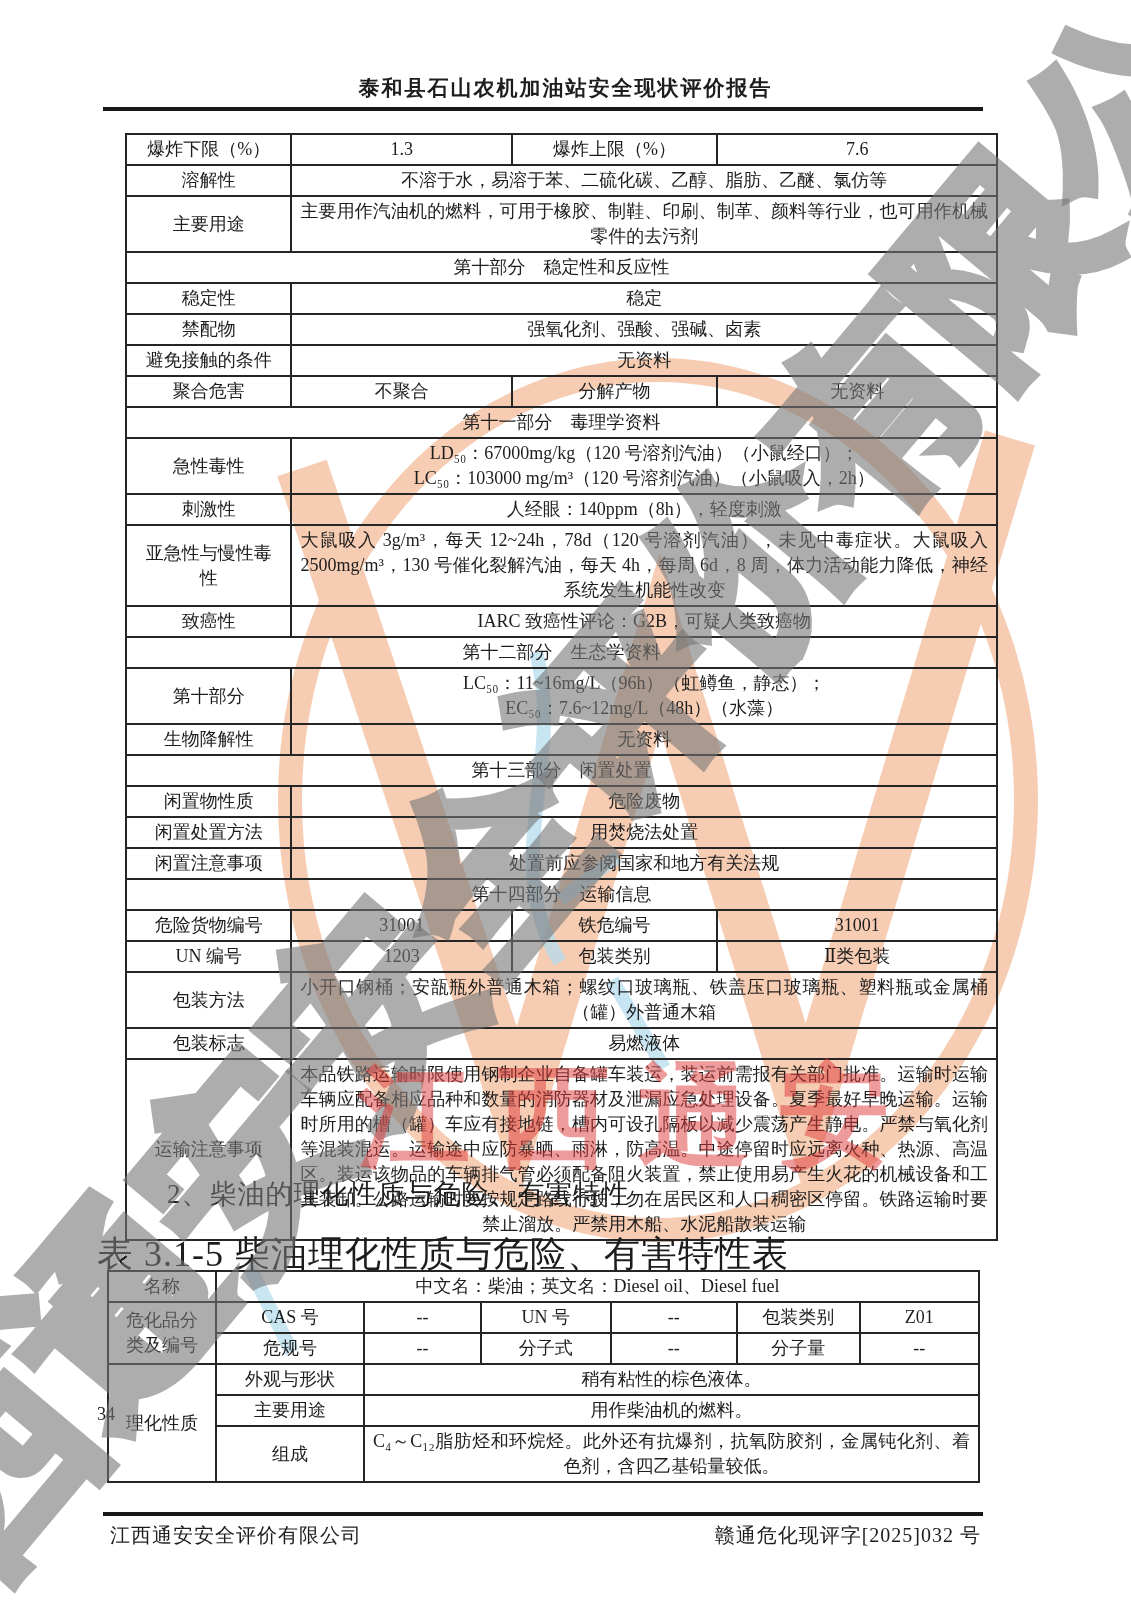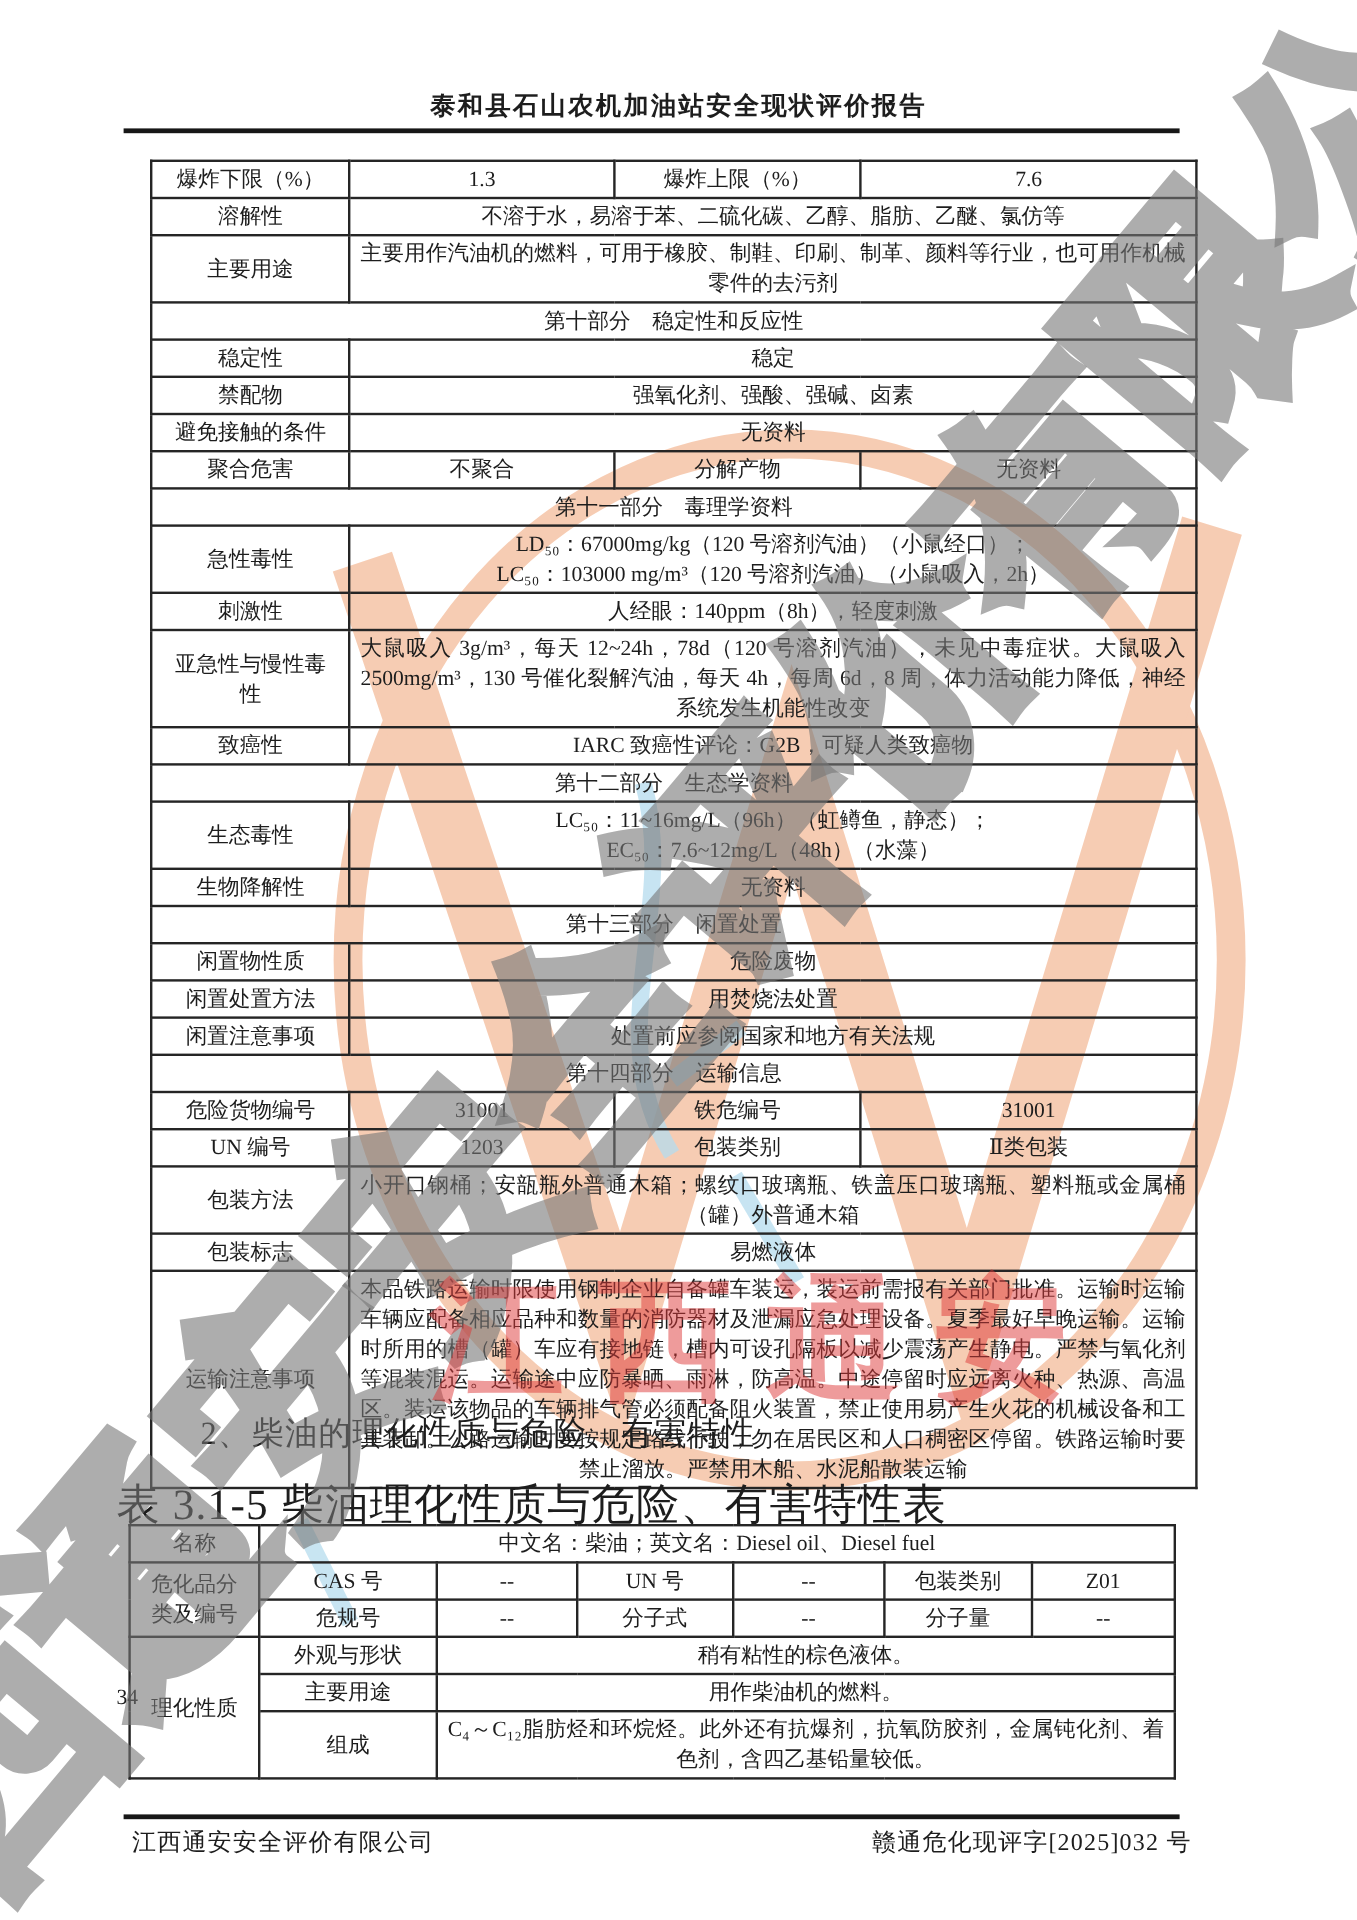--- a/index.html
+++ b/index.html
@@ -24,21 +24,21 @@
   }
   .page-number {
     position:absolute; top:1404px; left:97px; width:873px;
     text-align:left; font-size:18px; z-index:2;
   }
   .footer-left {
     position:absolute; top:1522px; left:110px; font-size:20px;
     letter-spacing:1px; z-index:2;
   }
   .footer-right {
-    position:absolute; top:1522px; right:138px; font-size:20px;
+    position:absolute; top:1522px; right:150px; font-size:20px;
     letter-spacing:1px; z-index:2;
   }
   
   .section-heading {
     position:absolute; top:1176px; left:167px; font-size:27px;
     letter-spacing:1px; z-index:2;
   }
   .table-title {
     position:absolute; top:1230px; left:97px; width:873px;
     font-size:36px; letter-spacing:1px; z-index:2;
@@ -165,21 +165,21 @@
           <td colspan="3" class="para">大鼠吸入 3g/m³，每天 12~24h，78d（120 号溶剂汽油），未见中毒症状。大鼠吸入 2500mg/m³，130 号催化裂解汽油，每天 4h，每周 6d，8 周，体力活动能力降低，神经系统发生机能性改变</td>
         </tr>
         <tr>
           <td class="label">致癌性</td>
           <td colspan="3">IARC 致癌性评论：G2B，可疑人类致癌物</td>
         </tr>
         <tr>
           <td colspan="4" class="section">第十二部分　生态学资料</td>
         </tr>
         <tr>
-          <td class="label">生态毒性</td>
+          <td class="label">第十部分</td>
           <td colspan="3" class="prel">LC₅₀：11~16mg/L（96h）（虹鳟鱼，静态）；
 EC₅₀：7.6~12mg/L（48h）（水藻）</td>
         </tr>
         <tr>
           <td class="label">生物降解性</td>
           <td colspan="3">无资料</td>
         </tr>
         <tr>
           <td colspan="4" class="section">第十三部分　闲置处置</td>
         </tr>

